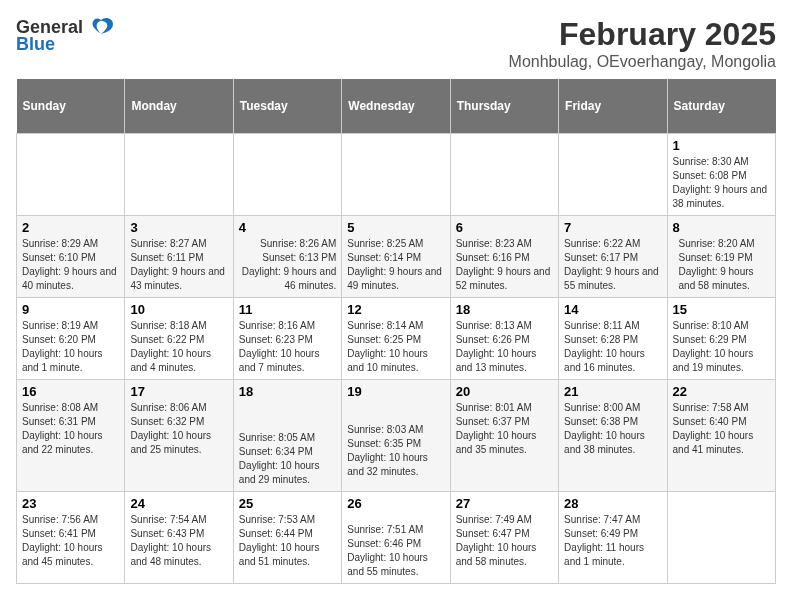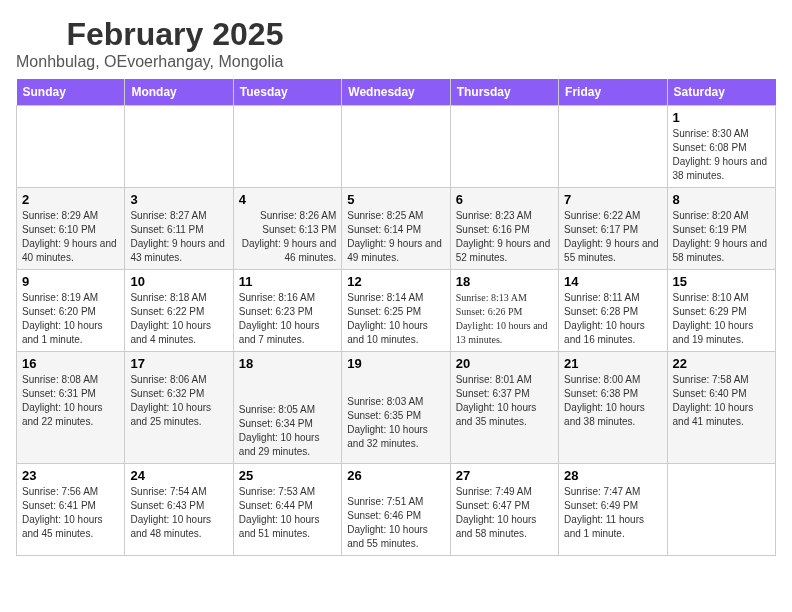--- a/index.html
+++ b/index.html
@@ -37,24 +37,24 @@
     .calendar-subtitle {
       font-size: 16px;
       color: #555;
     }
     table {
       width: 100%;
       border-collapse: collapse;
       font-size: 11px;
     }
     th {
-      background-color: #8b5cf6;
+      background-color: #737373;
       color: #fff;
       text-align: left;
-      padding: 6px 6px;
+      padding: 20px 6px;
       font-size: 12px;
       font-weight: bold;
     }
     td {
       border: 1px solid #ccc;
       vertical-align: top;
       padding: 4px 5px;
       height: 80px;
       width: 14.28%;
     }
@@ -79,20 +79,30 @@
       background-color: #fff;
     }
     th:not(:last-child), td:not(:last-child) {
       border-right: 1px solid #ccc;
     }
   </style>
 </head>
 <body>
 
 <div class="header-section">
+  <div class="logo">
+    <div class="logo-top">
+      <span style="font-size:18px;font-weight:bold;color:#333;">General</span>
+      <svg width="28" height="22" viewBox="0 0 28 22" style="margin-left:2px;">
+        <path d="M14 4 C18 0, 26 2, 26 8 C26 14, 20 16, 14 18 C14 18, 22 12, 20 8 C18 4, 14 6, 14 4Z" fill="#1a6fc4"></path>
+        <path d="M14 4 C10 0, 4 4, 6 10 C8 14, 14 18, 14 18 C14 18, 8 12, 10 8 C12 4, 14 6, 14 4Z" fill="#1a6fc4"></path>
+      </svg>
+    </div>
+    <span style="font-size:18px;font-weight:bold;color:#1a6fc4;margin-top:-4px;">Blue</span>
+  </div>
   <div class="title-section">
     <div class="calendar-title">February 2025</div>
     <div class="calendar-subtitle">Monhbulag, OEvoerhangay, Mongolia</div>
   </div>
 </div>
 
 <table>
   <thead>
     <tr>
     <th>Sunday</th>
@@ -151,21 +161,21 @@
 Daylight: 9 hours and 52 minutes.</div>
         </td>
         <td>
           <span class="day-number">7</span>
           <div class="day-info" style="white-space: pre-line;">Sunrise: 6:22 AM
 Sunset: 6:17 PM
 Daylight: 9 hours and 55 minutes.</div>
         </td>
         <td>
           <span class="day-number">8</span>
-          <div class="day-info" style="white-space: pre-line;">Sunrise: 8:20 AM
+          <div class="day-info" style="white-space: pre-line; margin-left: 6px;">Sunrise: 8:20 AM
 Sunset: 6:19 PM
 Daylight: 9 hours and 58 minutes.</div>
         </td>
       </tr>
       <tr>
         <td>
           <span class="day-number">9</span>
           <div class="day-info" style="white-space: pre-line;">Sunrise: 8:19 AM
 Sunset: 6:20 PM
 Daylight: 10 hours and 1 minute.</div>
@@ -183,21 +193,21 @@
 Daylight: 10 hours and 7 minutes.</div>
         </td>
         <td>
           <span class="day-number">12</span>
           <div class="day-info" style="white-space: pre-line;">Sunrise: 8:14 AM
 Sunset: 6:25 PM
 Daylight: 10 hours and 10 minutes.</div>
         </td>
         <td>
           <span class="day-number">18</span>
-          <div class="day-info" style="white-space: pre-line; font-family: Liberation Serif, serif;">Sunrise: 8:13 AM
+          <div class="day-info" style="white-space: pre-line;">Sunrise: 8:13 AM
 Sunset: 6:26 PM
 Daylight: 10 hours and 13 minutes.</div>
         </td>
         <td>
           <span class="day-number">14</span>
           <div class="day-info" style="white-space: pre-line;">Sunrise: 8:11 AM
 Sunset: 6:28 PM
 Daylight: 10 hours and 16 minutes.</div>
         </td>
         <td>

